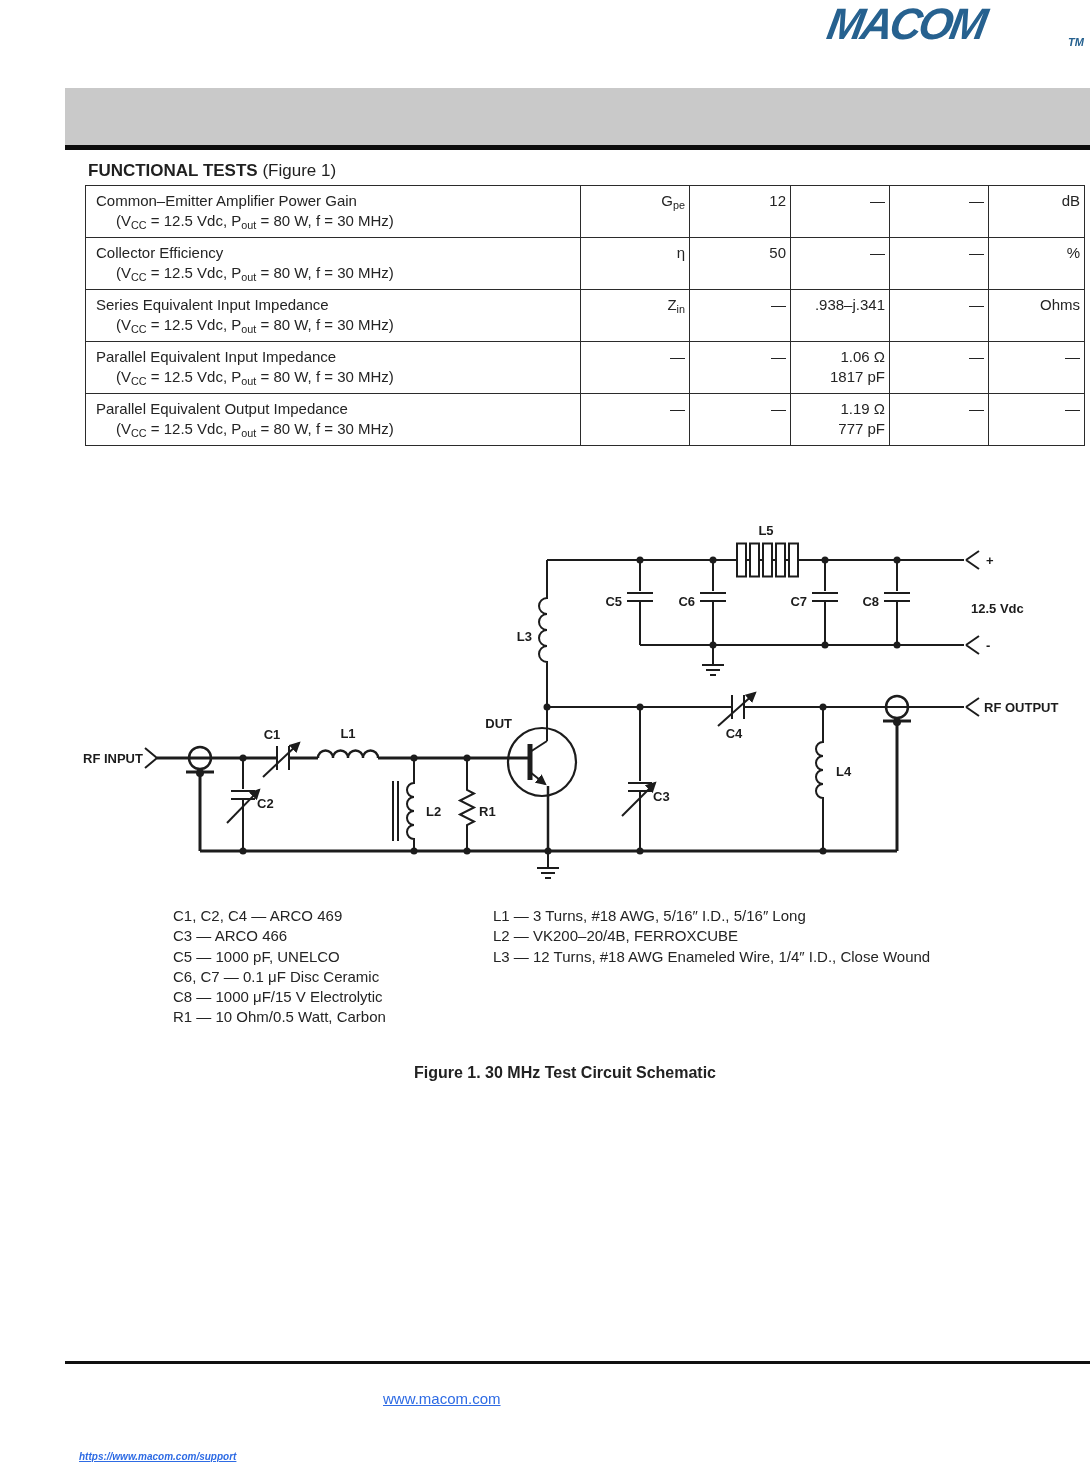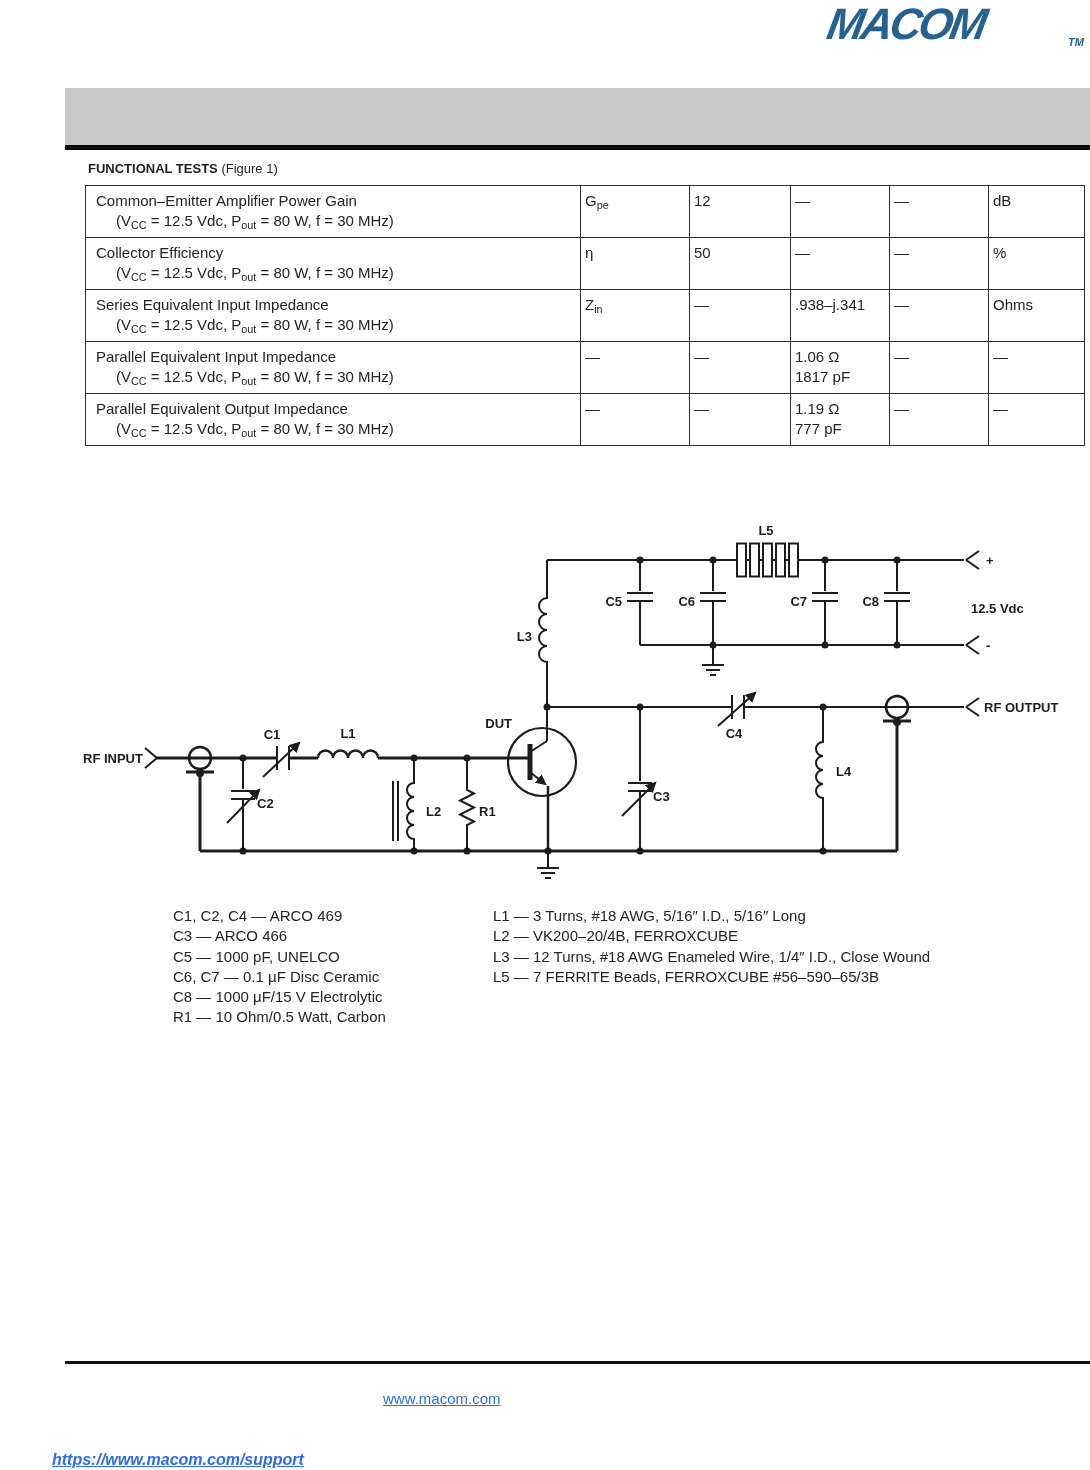--- a/index.html
+++ b/index.html
@@ -7,27 +7,27 @@
         font-family:"Liberation Sans",sans-serif;color:#1f1f1f;overflow:hidden;margin:0 auto;}
   
   #logo{position:absolute;top:2px;left:828px;width:250px;height:48px;}
   #logo .word{font-style:italic;font-weight:700;font-size:44px;letter-spacing:-3px;
               transform:skewX(-10deg);display:inline-block;line-height:44px;}
   #logo .tm{position:absolute;right:-6px;bottom:2px;font-size:11px;font-weight:700;font-style:italic;}
   
   #banner{position:absolute;left:65px;top:88px;width:1025px;height:57px;
           background:#c9c9c9;border-bottom:5px solid #0d0d0d;}
   
-  #sec-head{position:absolute;left:88px;top:161px;font-size:13px;}
+  #sec-head{position:absolute;left:88px;top:161px;font-size:17px;}
   #sec-head b{font-weight:700;}
   
   table#ft{position:absolute;left:85px;top:185px;border-collapse:collapse;table-layout:fixed;
            font-size:15px;color:#242424;padding-left:48px;}
   #ft td{border:1.6px solid #2b2b2b;vertical-align:top;padding:5px 4px 0 4px;height:46px;
-         text-align:left;white-space:pre-line;line-height:1.32;}
+         text-align:right;white-space:pre-line;line-height:1.32;}
   #ft td.c1{text-align:left;padding-left:10px;}
   #ft .cond{padding-left:20px;}
   #ft sub,#sec sub{font-size:0.72em;vertical-align:-0.28em;letter-spacing:0;}
   
   #schem{position:absolute;left:0;top:505px;}
   #schem text{font-size:13px;font-weight:700;fill:#1c1c1c;}
   .wire{stroke:#1c1c1c;stroke-width:2;fill:none;}
   .wireB{stroke:#1c1c1c;stroke-width:3;fill:none;}
   .dot{fill:#1c1c1c;stroke:none;}
   .bead{fill:#ffffff;stroke:#1c1c1c;stroke-width:2;}
@@ -35,21 +35,21 @@
   .plist{position:absolute;font-size:15px;line-height:20.3px;color:#242424;}
   #plist-left{left:173px;top:906px;}
   #plist-right{left:493px;top:906px;}
   
   #caption{position:absolute;left:85px;top:1064px;width:960px;text-align:center;
            font-size:16px;font-weight:700;color:#222;}
   
   #footrule{position:absolute;left:65px;top:1361px;width:1025px;height:3px;background:#101010;}
   a.flink{color:#2e6be4;text-decoration:underline;}
   #link-home{position:absolute;left:383px;top:1390px;font-size:15px;}
-  #link-support{position:absolute;left:52px;top:1451px;font-size:16px;font-weight:700;font-style:italic;}
+  #link-support{position:absolute;left:79px;top:1451px;font-size:10px;font-weight:700;font-style:italic;}
 </style>
 </head>
 <body>
 
 <div id="page">
 
   <div id="logo" style="color:#26618f;">
     <span class="word">MACOM</span>
     <span class="tm">TM</span>
   </div>
@@ -275,21 +275,21 @@
     <div>C3 — ARCO 466</div>
     <div>C5 — 1000 pF, UNELCO</div>
     <div>C6, C7 — 0.1 μF Disc Ceramic</div>
     <div>C8 — 1000 μF/15 V Electrolytic</div>
     <div>R1 — 10 Ohm/0.5 Watt, Carbon</div>
   </div>
   <div id="plist-right" class="plist">
     <div>L1 — 3 Turns, #18 AWG, 5/16″ I.D., 5/16″ Long</div>
     <div>L2 — VK200–20/4B, FERROXCUBE</div>
     <div>L3 — 12 Turns, #18 AWG Enameled Wire, 1/4″ I.D., Close Wound</div>
-    <div>L5 — 7 FERRITE Beads, FERROXCUBE #56–590–65/3B</div>
-  </div>
-
+  </div>
+
+  <div id="caption">Figure 1. 30 MHz Test Circuit Schematic</div>
 
   <div id="footrule"></div>
   <a id="link-home" class="flink" href="#">www.macom.com</a>
   <a id="link-support" class="flink" href="#">https://www.macom.com/support</a>
 
 </div>
 
 </body></html>

